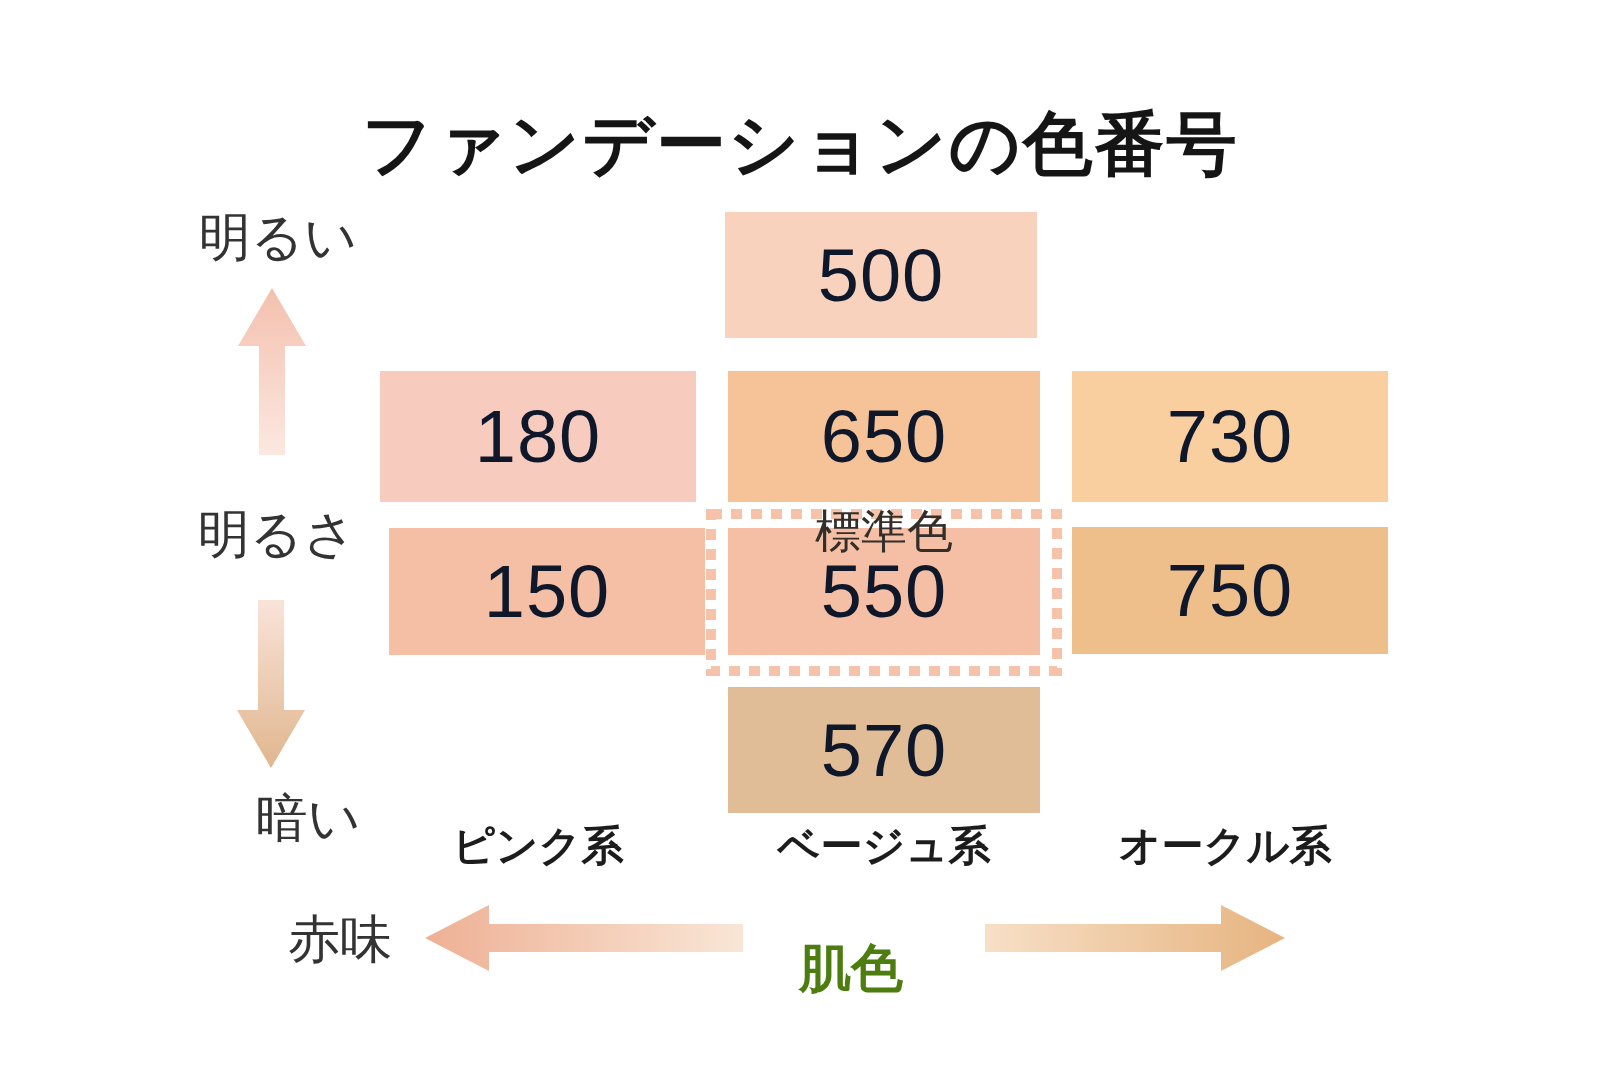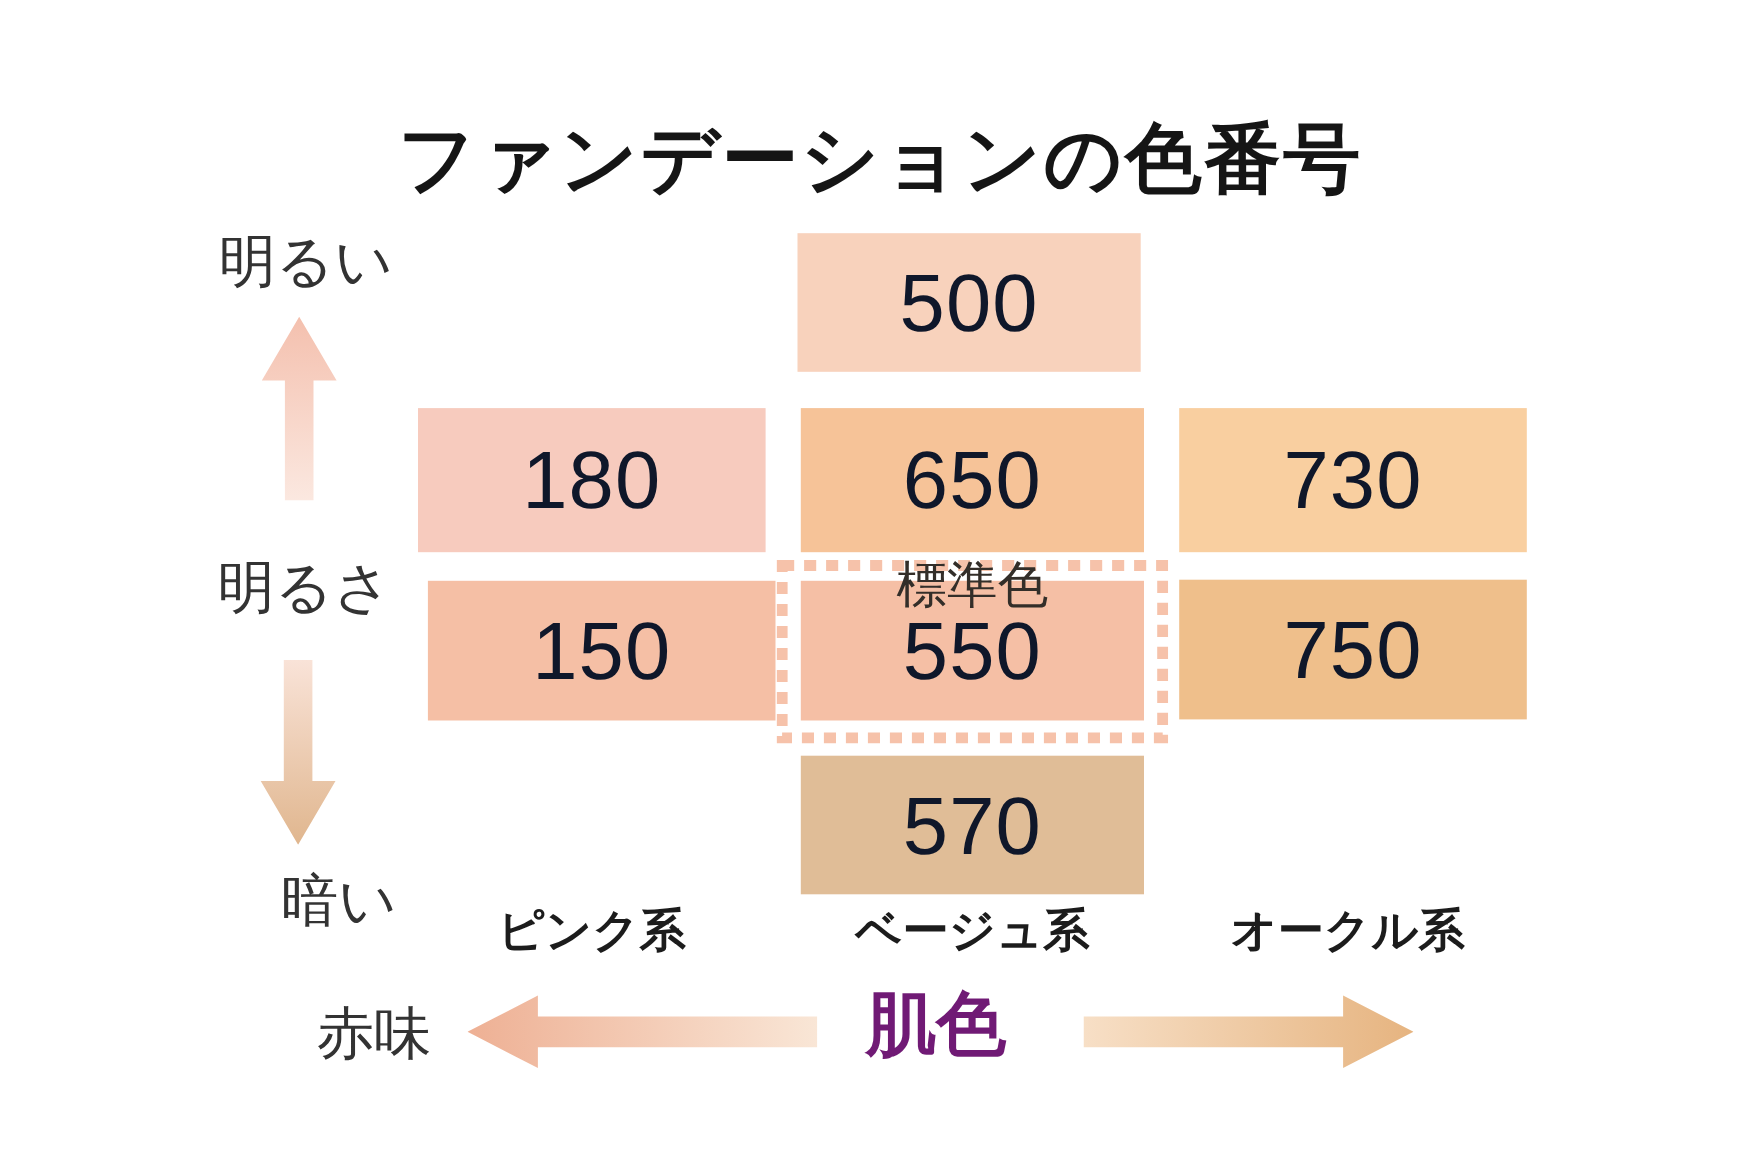--- a/index.html
+++ b/index.html
@@ -47,22 +47,22 @@
   .col-beige{left:884px;}
   .col-ochre{left:1225px;}
 
   .haxis-lbl{
     position:absolute;top:905px;transform:translateX(-50%);
     font-size:52px;font-weight:500;color:#333333;white-space:nowrap;
   }
   .lbl-red{left:340px;}
   .lbl-yellow{left:1376px;}
   .lbl-skin{
-    position:absolute;left:851px;top:888px;transform:translateX(-50%);
-    font-size:64px;font-weight:800;color:#701a75;white-space:nowrap;
+    position:absolute;left:851px;top:934px;transform:translateX(-50%);
+    font-size:52px;font-weight:800;color:#4d7c0f;white-space:nowrap;
   }
   .arrow{position:absolute;}
   .arr-up{left:236px;top:288px;}
   .arr-down{left:235px;top:600px;}
   .arr-left{left:425px;top:902px;}
   .arr-right{left:985px;top:902px;}
 </style>
 </head>
 <body>
 

